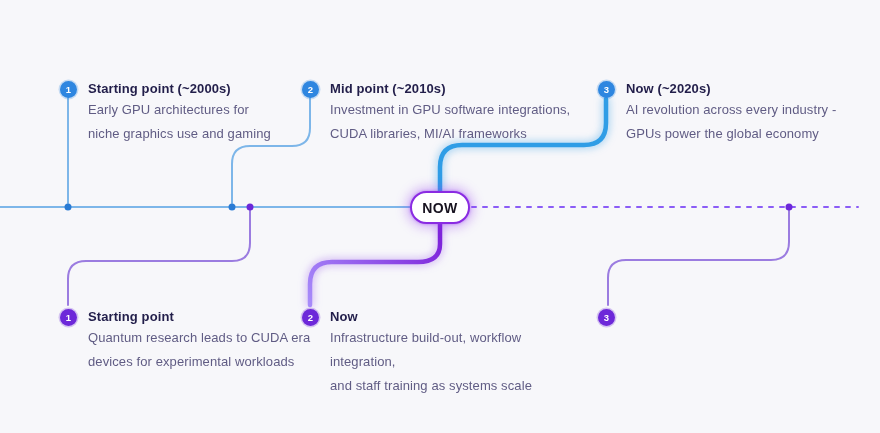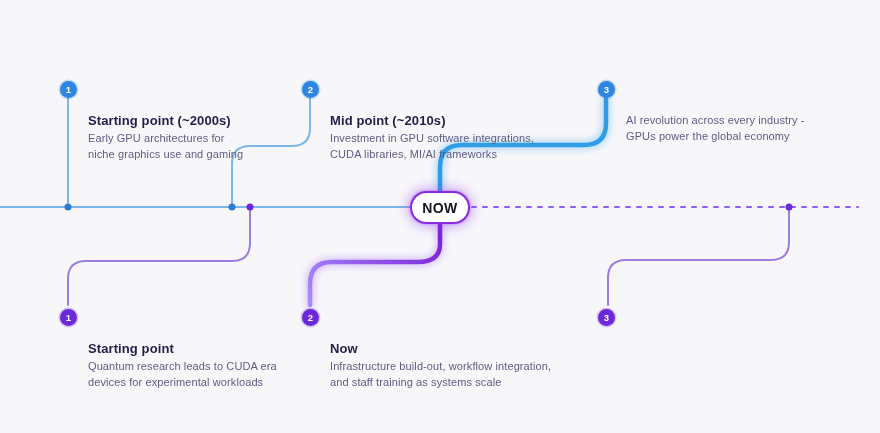--- a/index.html
+++ b/index.html
@@ -44,28 +44,28 @@
   }
   .num{
     flex:0 0 auto;
     width:17px;height:17px;border-radius:50%;
     display:flex;align-items:center;justify-content:center;
     color:#fff;font-size:9.5px;font-weight:700;
     margin-top:0.5px;
   }
   .num.blue{background:var(--circle-blue);box-shadow:0 0 0 1.5px rgba(46,134,224,.25);}
   .num.purple{background:var(--circle-purple);box-shadow:0 0 0 1.5px rgba(109,40,217,.25);}
-  .txt{min-width:0;margin-top:32px;}
+  .txt{min-width:0;}
   .title{
     font-size:13px;font-weight:700;line-height:18px;
     color:var(--title-text);
     letter-spacing:.1px;
   }
   .body{
-    font-size:11px;font-weight:400;line-height:16px;
+    font-size:13px;font-weight:400;line-height:24px;
     color:var(--body-text);
     white-space:pre-line;
     letter-spacing:.1px;
   }
   .now-badge{
     position:absolute;left:410px;top:191px;
     width:60px;height:33px;box-sizing:border-box;
     background:#ffffff;
     border:2px solid var(--badge-border);
     border-radius:17px;
@@ -122,20 +122,21 @@
     <div class="txt">
       <div class="title">Mid point (~2010s)</div>
       <div class="body">Investment in GPU software integrations,
 CUDA libraries, MI/AI frameworks</div>
     </div>
   </div>
 
   <div class="item" style="left:598px;top:80px;">
     <span class="num blue">3</span>
     <div class="txt">
+      <div class="title">Now (~2020s)</div>
       <div class="body">AI revolution across every industry -
 GPUs power the global economy</div>
     </div>
   </div>
 
   <div class="item" style="left:60px;top:308px;">
     <span class="num purple">1</span>
     <div class="txt">
       <div class="title">Starting point</div>
       <div class="body">Quantum research leads to CUDA era

